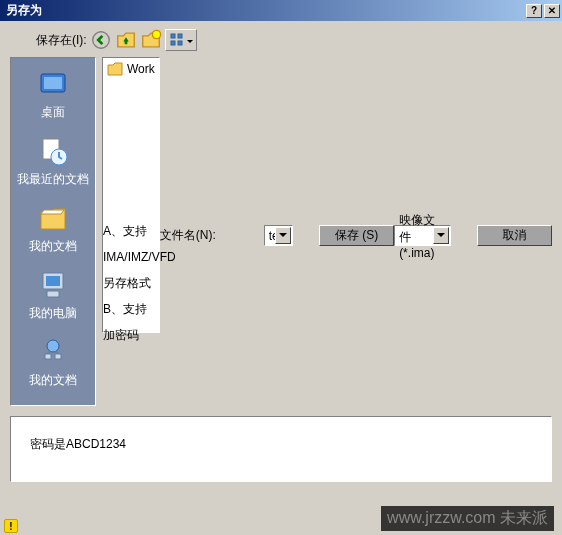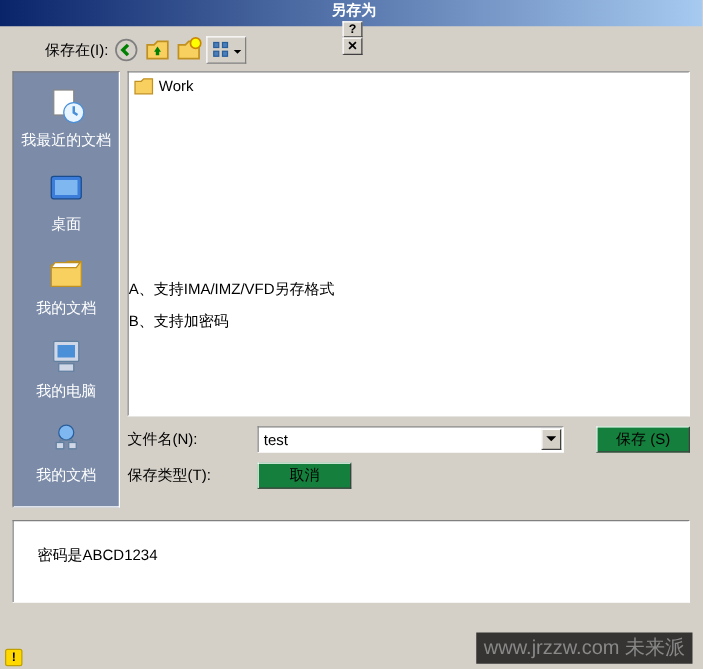--- a/index.html
+++ b/index.html
@@ -1,46 +1,46 @@
 <!DOCTYPE html>
 <html><head>
 <meta charset="utf-8">
 <style>
 * { box-sizing: border-box; margin: 0; padding: 0; font-family: "SimSun", "宋体", sans-serif; font-size: 12px; }
 body { background: #d4d0c8; width: 562px; height: 535px; position: relative; }
 
-.titlebar { height: 21px; background: linear-gradient(to right, #0a246a, #a6caf0); display: flex; align-items: center; padding: 0 2px; flex-direction: column; }
+.titlebar { height: 21px; background: linear-gradient(to right, #0a246a, #a6caf0); display: flex; align-items: center; padding: 0 2px; }
 .title { color: #fff; font-weight: bold; padding-left: 4px; flex: 1; }
 .tbtn { width: 16px; height: 14px; background: #d4d0c8; border: 1px solid; border-color: #fff #404040 #404040 #fff; margin-left: 2px; display: flex; align-items: center; justify-content: center; font-size: 10px; font-weight: bold; cursor: pointer; }
 
 .toolbar { padding: 8px 10px 6px 36px; display: flex; align-items: center; gap: 3px; }
 .lbl { white-space: nowrap; }
 .drop { background: #fff; border: 1px solid; border-color: #808080 #fff #fff #808080; height: 21px; display: flex; align-items: center; padding: 0 4px; flex: 1; position: relative; }
 .drop-arrow { position: absolute; right: 1px; top: 1px; width: 16px; height: 17px; background: #d4d0c8; border: 1px solid; border-color: #fff #404040 #404040 #fff; display: flex; align-items: center; justify-content: center; }
 .drop-arrow::after { content: ""; border: 4px solid transparent; border-top-color: #000; margin-top: 3px; }
 .ddicon { width: 16px; height: 12px; margin-right: 4px; background: #fff; border: 1px solid #808080; border-radius: 2px; }
 .tico { width: 22px; height: 22px; display: flex; align-items: center; justify-content: center; cursor: pointer; }
 .tico.views { border: 1px solid; border-color: #fff #808080 #808080 #fff; padding-right: 8px; position: relative; width: 32px; }
 .tico.views::after { content: ""; position: absolute; right: 3px; border: 3px solid transparent; border-top-color: #000; top: 10px; }
 
 .body { display: flex; padding: 0 10px; gap: 6px; }
 .sidebar { width: 86px; background: #7b8ba8; border: 1px solid; border-color: #808080 #fff #fff #808080; padding: 6px 0; }
 .sitem { text-align: center; padding: 4px 2px 10px; color: #fff; cursor: pointer; }
 .sico { width: 32px; height: 32px; margin: 0 auto 4px; display: flex; align-items: center; justify-content: center; }
 .sico svg { width: 32px; height: 32px; }
 
-.main { flex: 1; display: flex; flex-direction: column; }
+.main { flex: 1; display: flex; flex-direction: row; }
 .filelist { background: #fff; border: 1px solid; border-color: #808080 #fff #fff #808080; height: 276px; padding: 4px; position: relative; }
 .folder { display: flex; align-items: center; gap: 4px; }
 .folder-ico { width: 16px; height: 14px; display: inline-block; }
 .center-text { position: absolute; top: 160px; left: 0; right: 0; line-height: 26px; }
 
 .formrow { display: flex; align-items: center; margin-top: 8px; gap: 26px; }
 .formrow .drop, .formrow .txt { flex: 1; }
-.btn { width: 75px; height: 21px; background: #15803d; border: 1px solid; border-color: #fff #404040 #404040 #fff; cursor: pointer; display: flex; align-items: center; justify-content: center; }
+.btn { width: 75px; height: 21px; background: #a3a3a3; border: 1px solid; border-color: #fff #404040 #404040 #fff; cursor: pointer; display: flex; align-items: center; justify-content: center; }
 .btn.hl { outline: 2px solid #c00; outline-offset: -1px; border: 1px dashed #000; }
 
 .notes { padding: 6px 10px 0; }
 .notes-row { display: flex; align-items: center; gap: 8px; }
 .notes-row .gap { flex: 1; }
 .textarea { background: #fff; border: 1px solid; border-color: #808080 #fff #fff #808080; margin-top: 4px; height: 66px; padding: 19px; }
 
 .status { position: absolute; bottom: 2px; left: 4px; right: 4px; display: flex; align-items: center; gap: 6px; }
 .warn { width: 14px; height: 14px; background: #ffd800; border: 1px solid #c0a000; border-radius: 2px; display: flex; align-items: center; justify-content: center; font-weight: bold; font-size: 10px; }
 .watermark { position: absolute; right: 8px; bottom: 4px; background: rgba(0,0,0,.75); color: #888; padding: 2px 6px; font-size: 16px; }
@@ -82,35 +82,35 @@
         <rect x="9" y="9" width="4" height="4" fill="#4a7ebb" stroke="#2a5e9b"></rect>
       </svg>
     </div>
 </div>
 
 <div class="body">
   <div class="sidebar">
     <div class="sitem">
       <div class="sico">
           <svg viewBox="0 0 32 32">
+            <rect x="4" y="6" width="24" height="18" rx="2" fill="#3b7dd8" stroke="#1a4b8c"></rect>
+            <rect x="7" y="9" width="18" height="12" fill="#7fb8f0"></rect>
+          </svg>
+        </div>
+      <div>桌面</div>
+    </div>
+    <div class="sitem">
+      <div class="sico">
+          <svg viewBox="0 0 32 32">
             <rect x="6" y="4" width="16" height="20" fill="#fff" stroke="#888"></rect>
             <circle cx="22" cy="22" r="8" fill="#e8f4ff" stroke="#4a90d9"></circle>
             <path d="M22 17v5l3 2" stroke="#4a90d9" fill="none" stroke-width="2"></path>
           </svg>
         </div>
       <div>我最近的文档</div>
-    </div>
-    <div class="sitem">
-      <div class="sico">
-          <svg viewBox="0 0 32 32">
-            <rect x="4" y="6" width="24" height="18" rx="2" fill="#3b7dd8" stroke="#1a4b8c"></rect>
-            <rect x="7" y="9" width="18" height="12" fill="#7fb8f0"></rect>
-          </svg>
-        </div>
-      <div>桌面</div>
     </div>
     <div class="sitem">
       <div class="sico">
           <svg viewBox="0 0 32 32">
             <path d="M4 10h10l3-3h11v20H4z" fill="#f8d060" stroke="#c09020"></path>
             <path d="M4 12l3-4h20l-3 4z" fill="#fff" stroke="#c09020"></path>
           </svg>
         </div>
       <div>我的文档</div>
     </div>
@@ -156,21 +156,24 @@
       <div class="drop">
         <span>test</span>
         <div class="drop-arrow"></div>
       </div>
       <div class="btn">
           <span>保存 (S)</span>
         </div>
     </div>
 
     <div class="formrow">
-      <span class="lbl" style="width:78px"><span>保存类型(T):</span></span>
+      <div class="drop">
+        <span>映像文件 (*.ima)</span>
+        <div class="drop-arrow"></div>
+      </div>
       <div class="btn">
           <span>取消</span>
         </div>
     </div>
   </div>
 </div>
 
 <div class="notes">
   <div class="textarea">
     <span>密码是ABCD1234</span>

